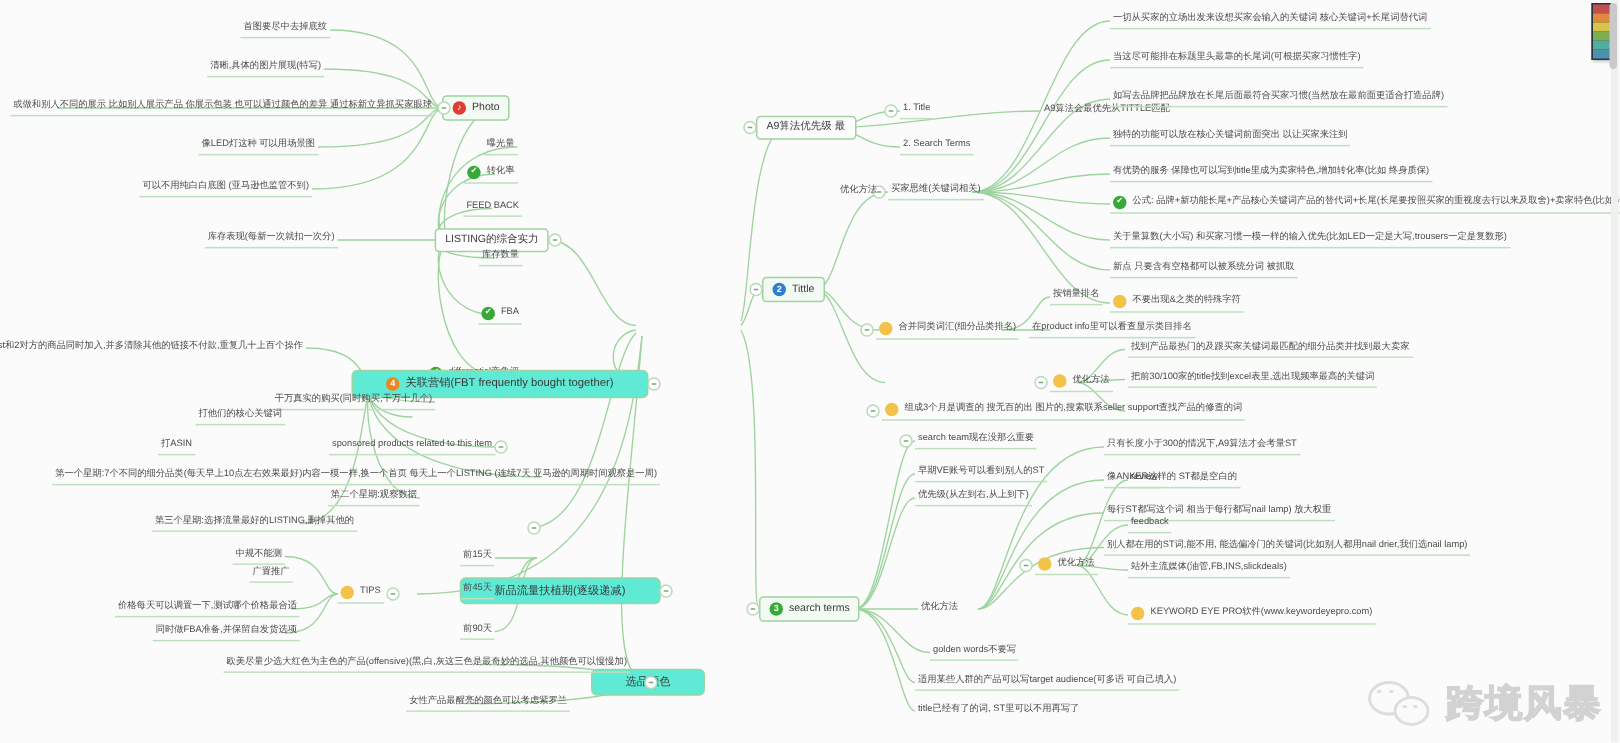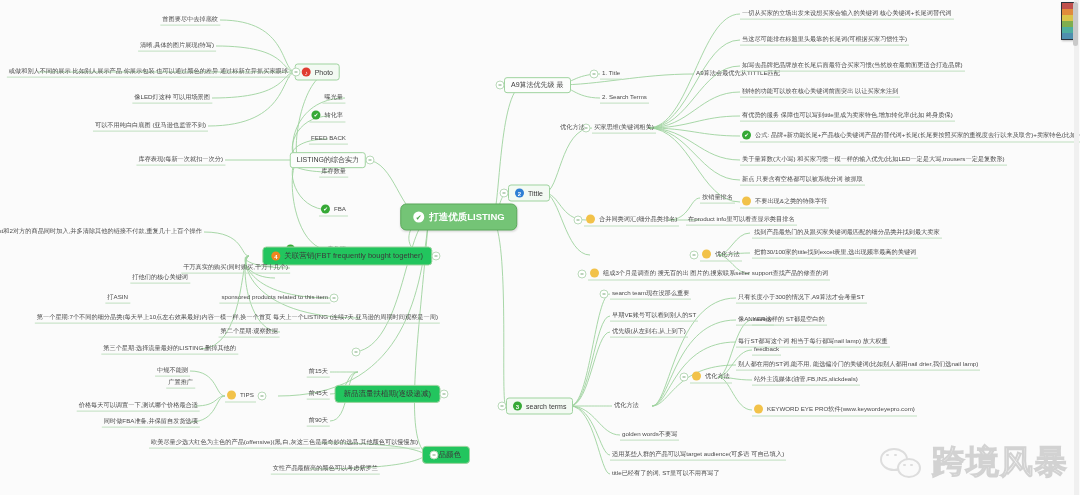--- a/index.html
+++ b/index.html
@@ -41,24 +41,24 @@
     padding:7px 12px;
     border:1px solid #5aa85a;
     border-radius:6px;
     background:#74c476;
     color:#ffffff;
     font-weight:bold;
     box-shadow:0 1px 2px rgba(0,0,0,.12);
   }
   .node.mid{
     font-size:7.5px;
-    padding:4px 8px;
+    padding:4px 22px;
     border:1px solid #9fd39f;
     border-radius:4px;
-    background:#22c55e;
+    background:#5eead4;
   }
   .node.anchorRight{transform:translate(-100%,-50%);}
   .node.center{transform:translate(-50%,-50%);}
 
   
   .ic{
     width:9px;height:9px;border-radius:50%;
     display:inline-flex;align-items:center;justify-content:center;
     font-size:6px;color:#fff;margin-right:4px;flex:0 0 auto;
     font-weight:bold;line-height:1;
@@ -82,21 +82,21 @@
   }
   .coll::after{content:"";width:3px;height:1px;background:#7aa87a;}
 
   
   #watermark{
     position:absolute;right:12px;bottom:10px;
     display:flex;align-items:center;gap:6px;
     opacity:.42;
   }
   #wm-text{
-    font-size:33px;color:#ffffff;font-weight:bold;
+    font-size:25px;color:#ffffff;font-weight:bold;
     -webkit-text-stroke:1px #9a9a9a;
     font-family:"DejaVu Sans",sans-serif;
     letter-spacing:1px;
   }
   .wmbub{position:relative;width:46px;height:30px;}
   .wmbub i{
     position:absolute;border-radius:50%;
     border:2px solid #b5b5b5;background:transparent;display:block;
   }
   .wmbub i.b1{width:24px;height:19px;left:0;top:0;}
@@ -208,24 +208,20 @@
       <path d="M652 406 C 670 406 675 342 736 342"></path>
       <path d="M652 406 C 670 406 675 365 736 365"></path>
 
       <path d="M718 377 C 730 377 735 320 752 320"></path>
       <path d="M718 377 C 730 377 735 350 752 350"></path>
       <path d="M718 377 C 730 377 735 380 752 380"></path>
       <path d="M718 377 C 730 377 735 410 752 410"></path>
     </g>
   </svg>
 
-  <div class="node root center" style="left:459px;top:217px;">
-    <span class="ic rootchk"></span>
-    <span>打造优质LISTING</span>
-  </div>
 
   <div class="node boxed plain anchorRight" style="left:366px;top:160px;">
     <span>LISTING的综合实力</span>
   </div>
   <div class="coll" style="left:370px;top:160px;"></div>
 
   <div class="node boxed anchorRight" style="left:340px;top:72px;">
     <span class="ic red"></span>
     <span>Photo</span>
   </div>

